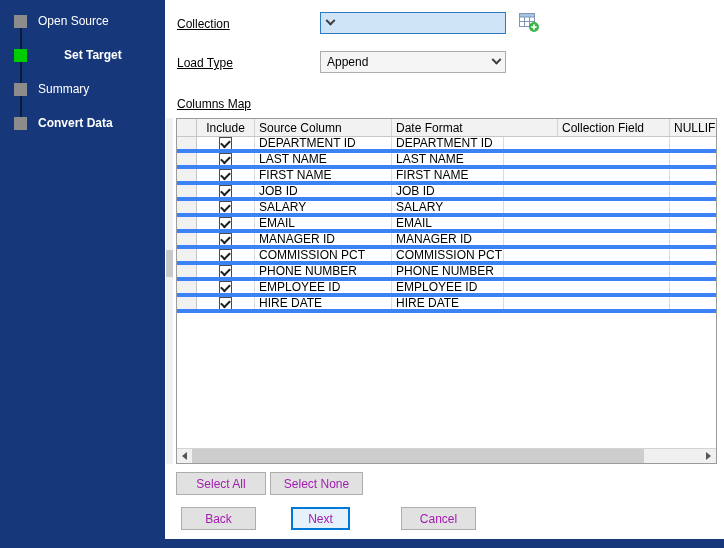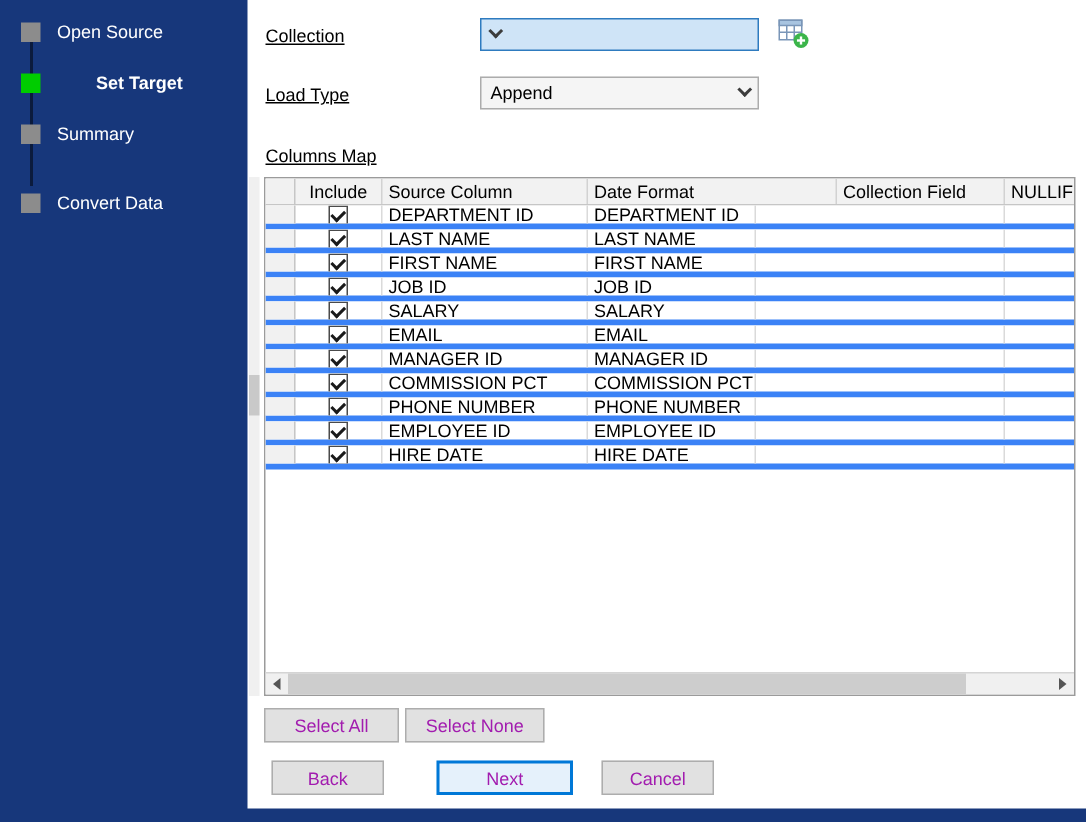--- a/index.html
+++ b/index.html
@@ -15,21 +15,21 @@
     overflow:hidden;
   }
   
   .sidebar { position:absolute; left:0; top:0; width:165px; height:548px; }
   .connector { position:absolute; left:20px; top:20px; width:2px; height:104px; background:rgba(0,0,0,0.5); }
   #steps { position:absolute; left:0; top:0; right:0; bottom:0; }
   .step { position:absolute; left:14px; height:14px; display:flex; align-items:center; cursor:default; }
   .step:nth-child(1){ top:14px; }
   .step:nth-child(2){ top:48px;gap:26px; }
   .step:nth-child(3){ top:82px; }
-  .step:nth-child(4){ top:128px; }
+  .step:nth-child(4){ top:116px;font-weight:bold; }
   .step .sq { width:13px; height:13px; background:var(--inactive-step,#8C8C8C); display:inline-block; position:relative; z-index:1; flex:0 0 13px; }
   .step.active .sq { background:var(--active-step,#00CC00); }
   .step-label { margin-left:11px; color:#fff; white-space:nowrap; }
   .step.active .step-label { font-weight:bold; }
 
   
   .content { position:absolute; left:165px; top:0; width:559px; height:539px; background:#fff; }
   .lbl { position:absolute; white-space:nowrap;text-decoration:underline; }
 
   .combo {
@@ -279,17 +279,17 @@
         <div class="harrow right">
             <i class="tri-r"></i>
           </div>
       </div>
     </div>
 
     <button class="btn" style="left:11px;  top:472px; width:90px">Select All</button>
     <button class="btn" style="left:105px; top:472px; width:93px">Select None</button>
 
     <button class="btn" style="left:16px;  top:507px; width:75px">Back</button>
-    <button class="btn focus" style="left:126px; top:507px; width:91px">Next</button>
+    <button class="btn focus" style="left:126px; top:507px; width:59px">Next</button>
     <button class="btn" style="left:236px; top:507px; width:75px">Cancel</button>
 
   </main>
 </div>
 
 </body></html>

